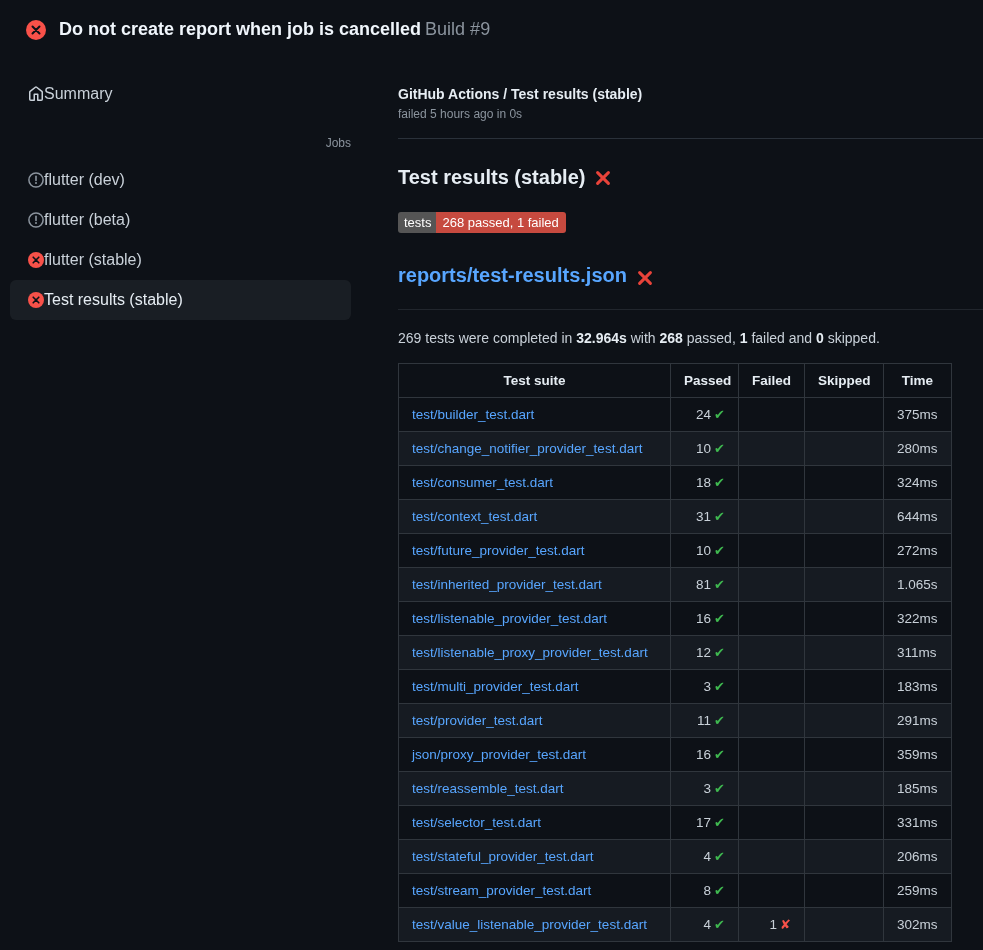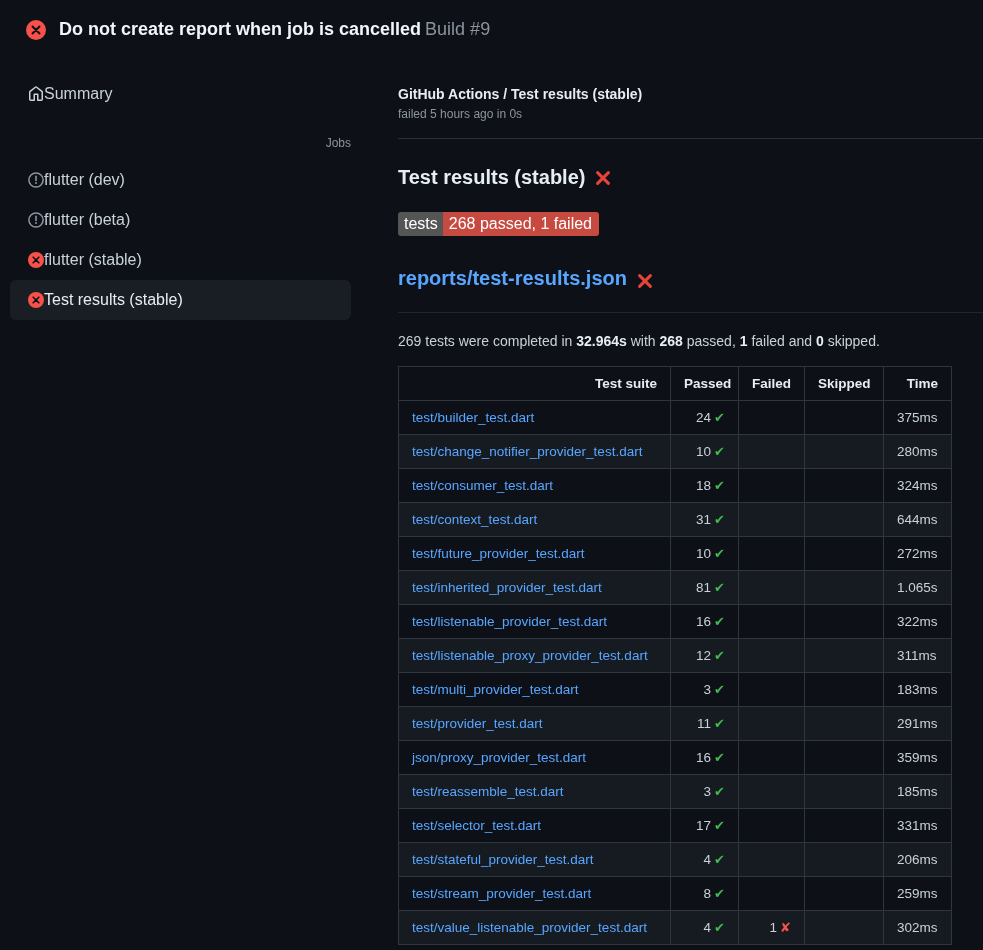--- a/index.html
+++ b/index.html
@@ -47,21 +47,21 @@
 
   .check-title {
     margin-top: 27px;
     display: flex; align-items: center; gap: 9px;
     font-size: 20px; font-weight: 700; color: #e6edf3;
   }
   .cross-lg { width: 18px; height: 18px; flex: none; }
 
   
   .badge { display: inline-flex; margin-top: 23px; border-radius: 3px; overflow: hidden;
-           font-size: 16px; line-height: 1; color: #ffffff; }
+           font-size: 13px; line-height: 1; color: #ffffff; }
   .badge-left  { background: #555555; padding: 4px 5px 4px 6px; }
   .badge-right { background: #c64a3f; padding: 4px 7px 4px 6px; }
 
   .report-title {
     margin-top: 31px;
     display: flex; align-items: flex-end; gap: 9px;
     font-size: 20px; font-weight: 700;
     padding-bottom: 22px;
     border-bottom: 1px solid #21262d;
   }
@@ -78,21 +78,21 @@
     table-layout: fixed;
     font-size: 13.5px;
   }
   .results th, .results td {
     border: 1px solid #30363d;
     padding: 8px 13px;
     line-height: 17px;
     overflow: hidden;
     white-space: nowrap;
   }
-  .results th { font-weight: 700; color: #e6edf3; text-align: right; }
+  .results th { font-weight: 700; color: #e6edf3; text-align: center; }
   .results tbody tr:nth-child(even) { background: #161b22; }
   .c-suite { width: 272px; }
   .c-passed { width: 68px; text-align: right; }
   .c-failed { width: 66px; text-align: right; }
   .c-skipped { width: 79px; text-align: left; }
   .c-time { width: 68px; text-align: left; }
   th.c-passed, th.c-failed { text-align: right; }
   .suite-link { color: #58a6ff; text-decoration: none; }
   .check { color: #3fb950; margin-left: 3px; font-size: 13px; }
   .crossmark { color: #f85149; margin-left: 3px; font-size: 13px; }

